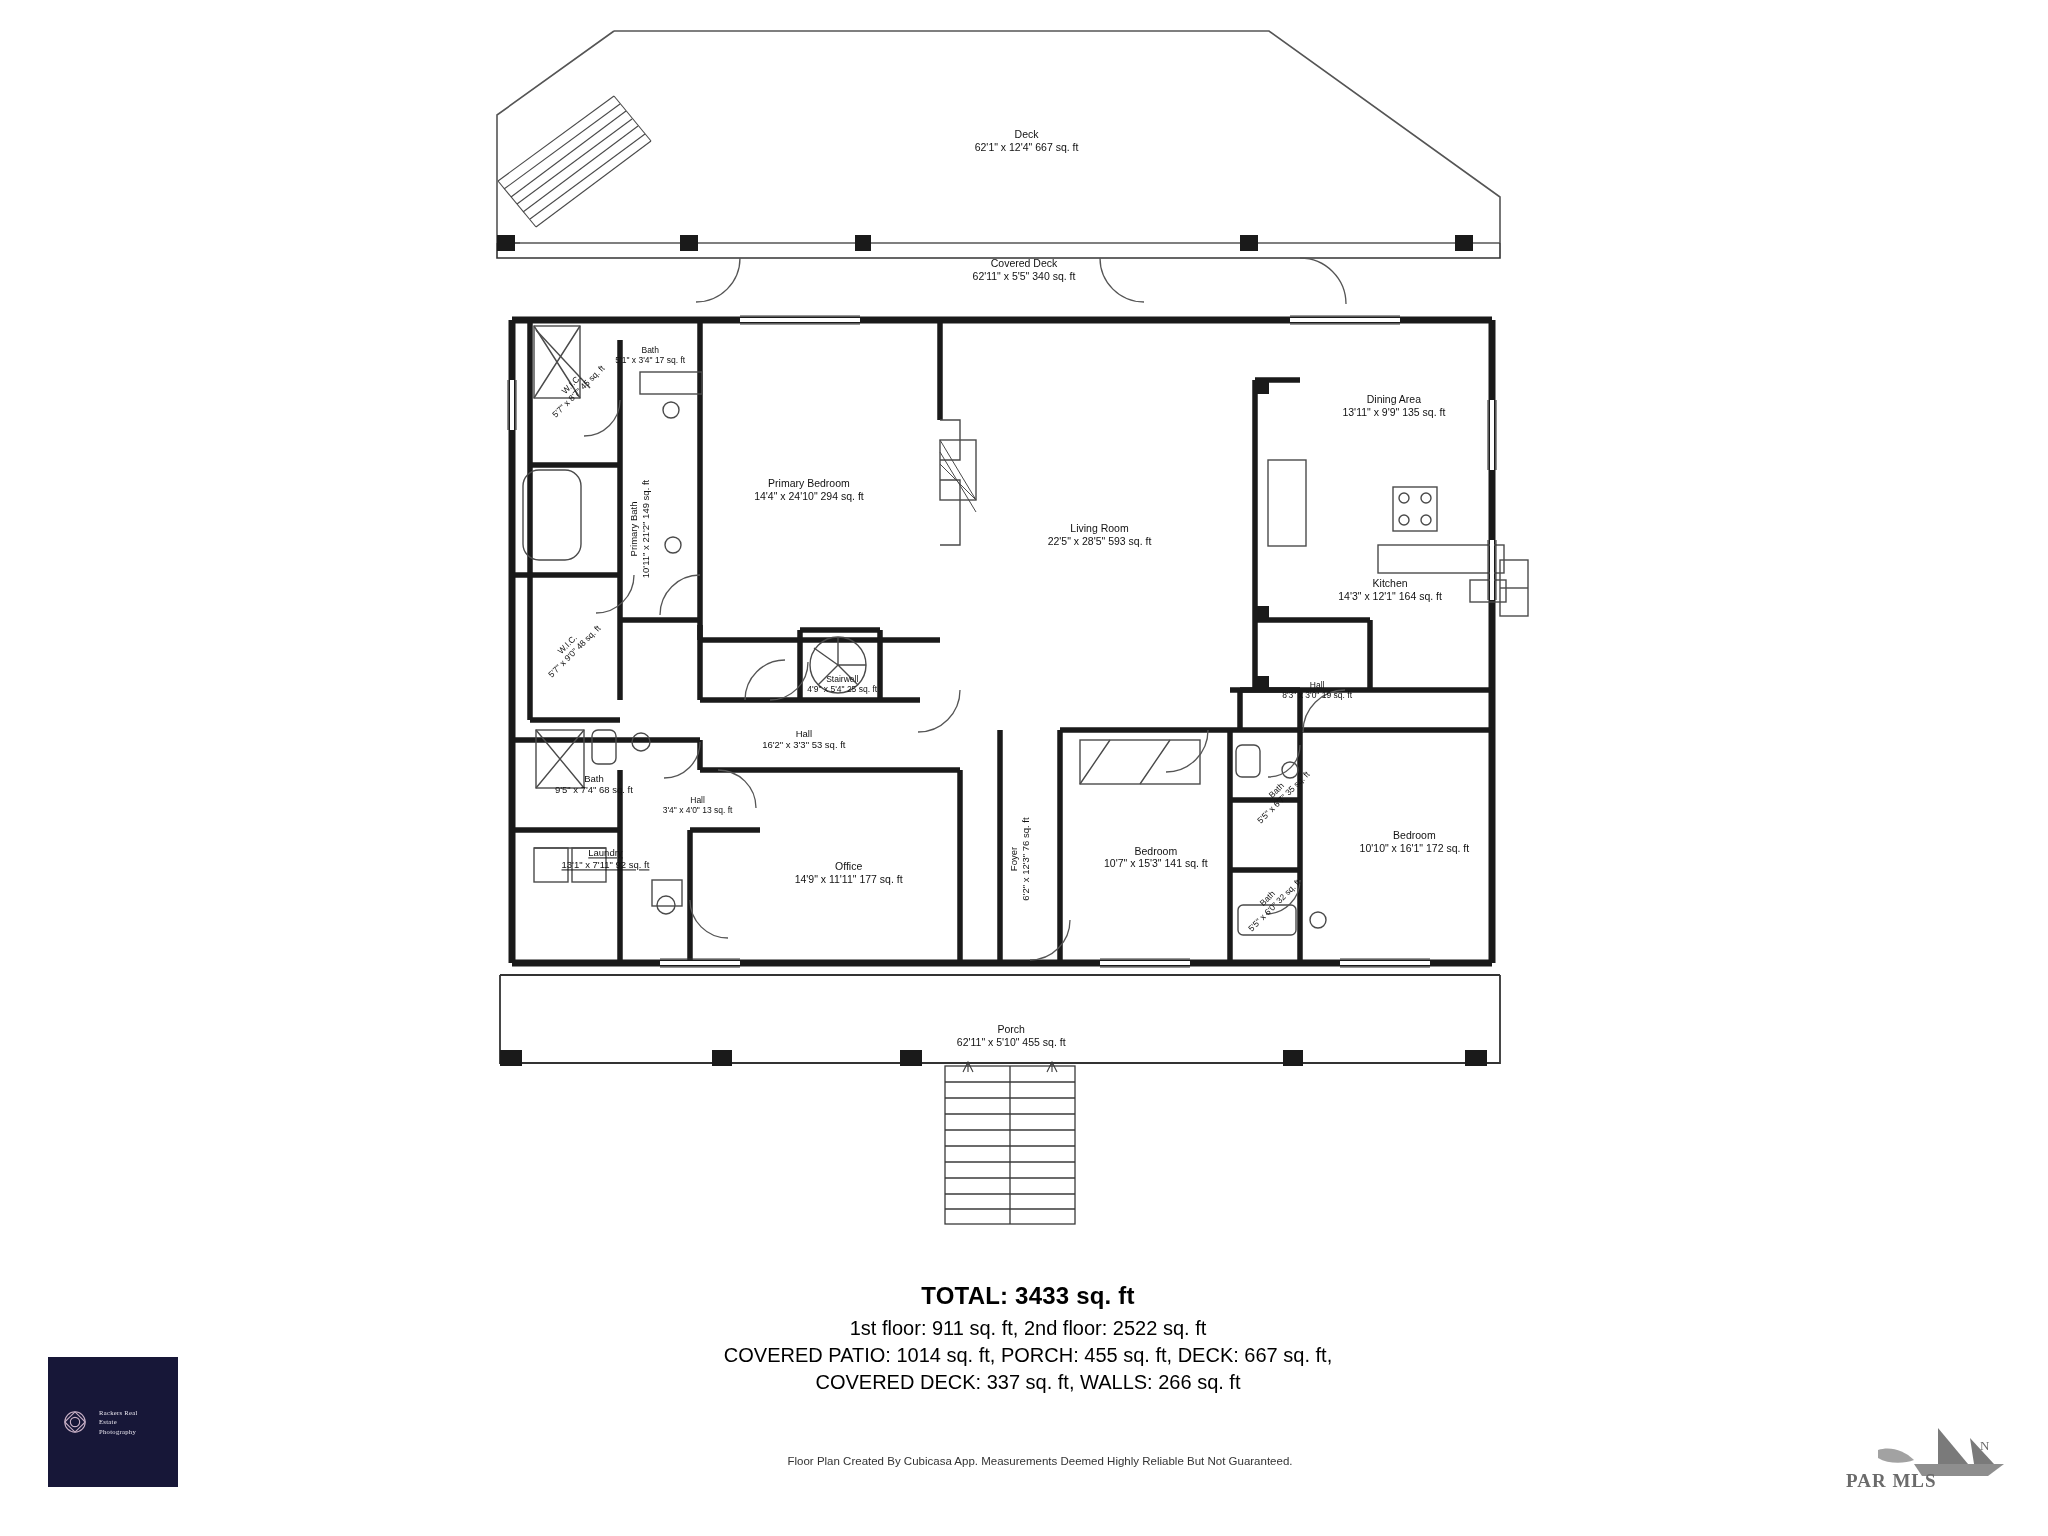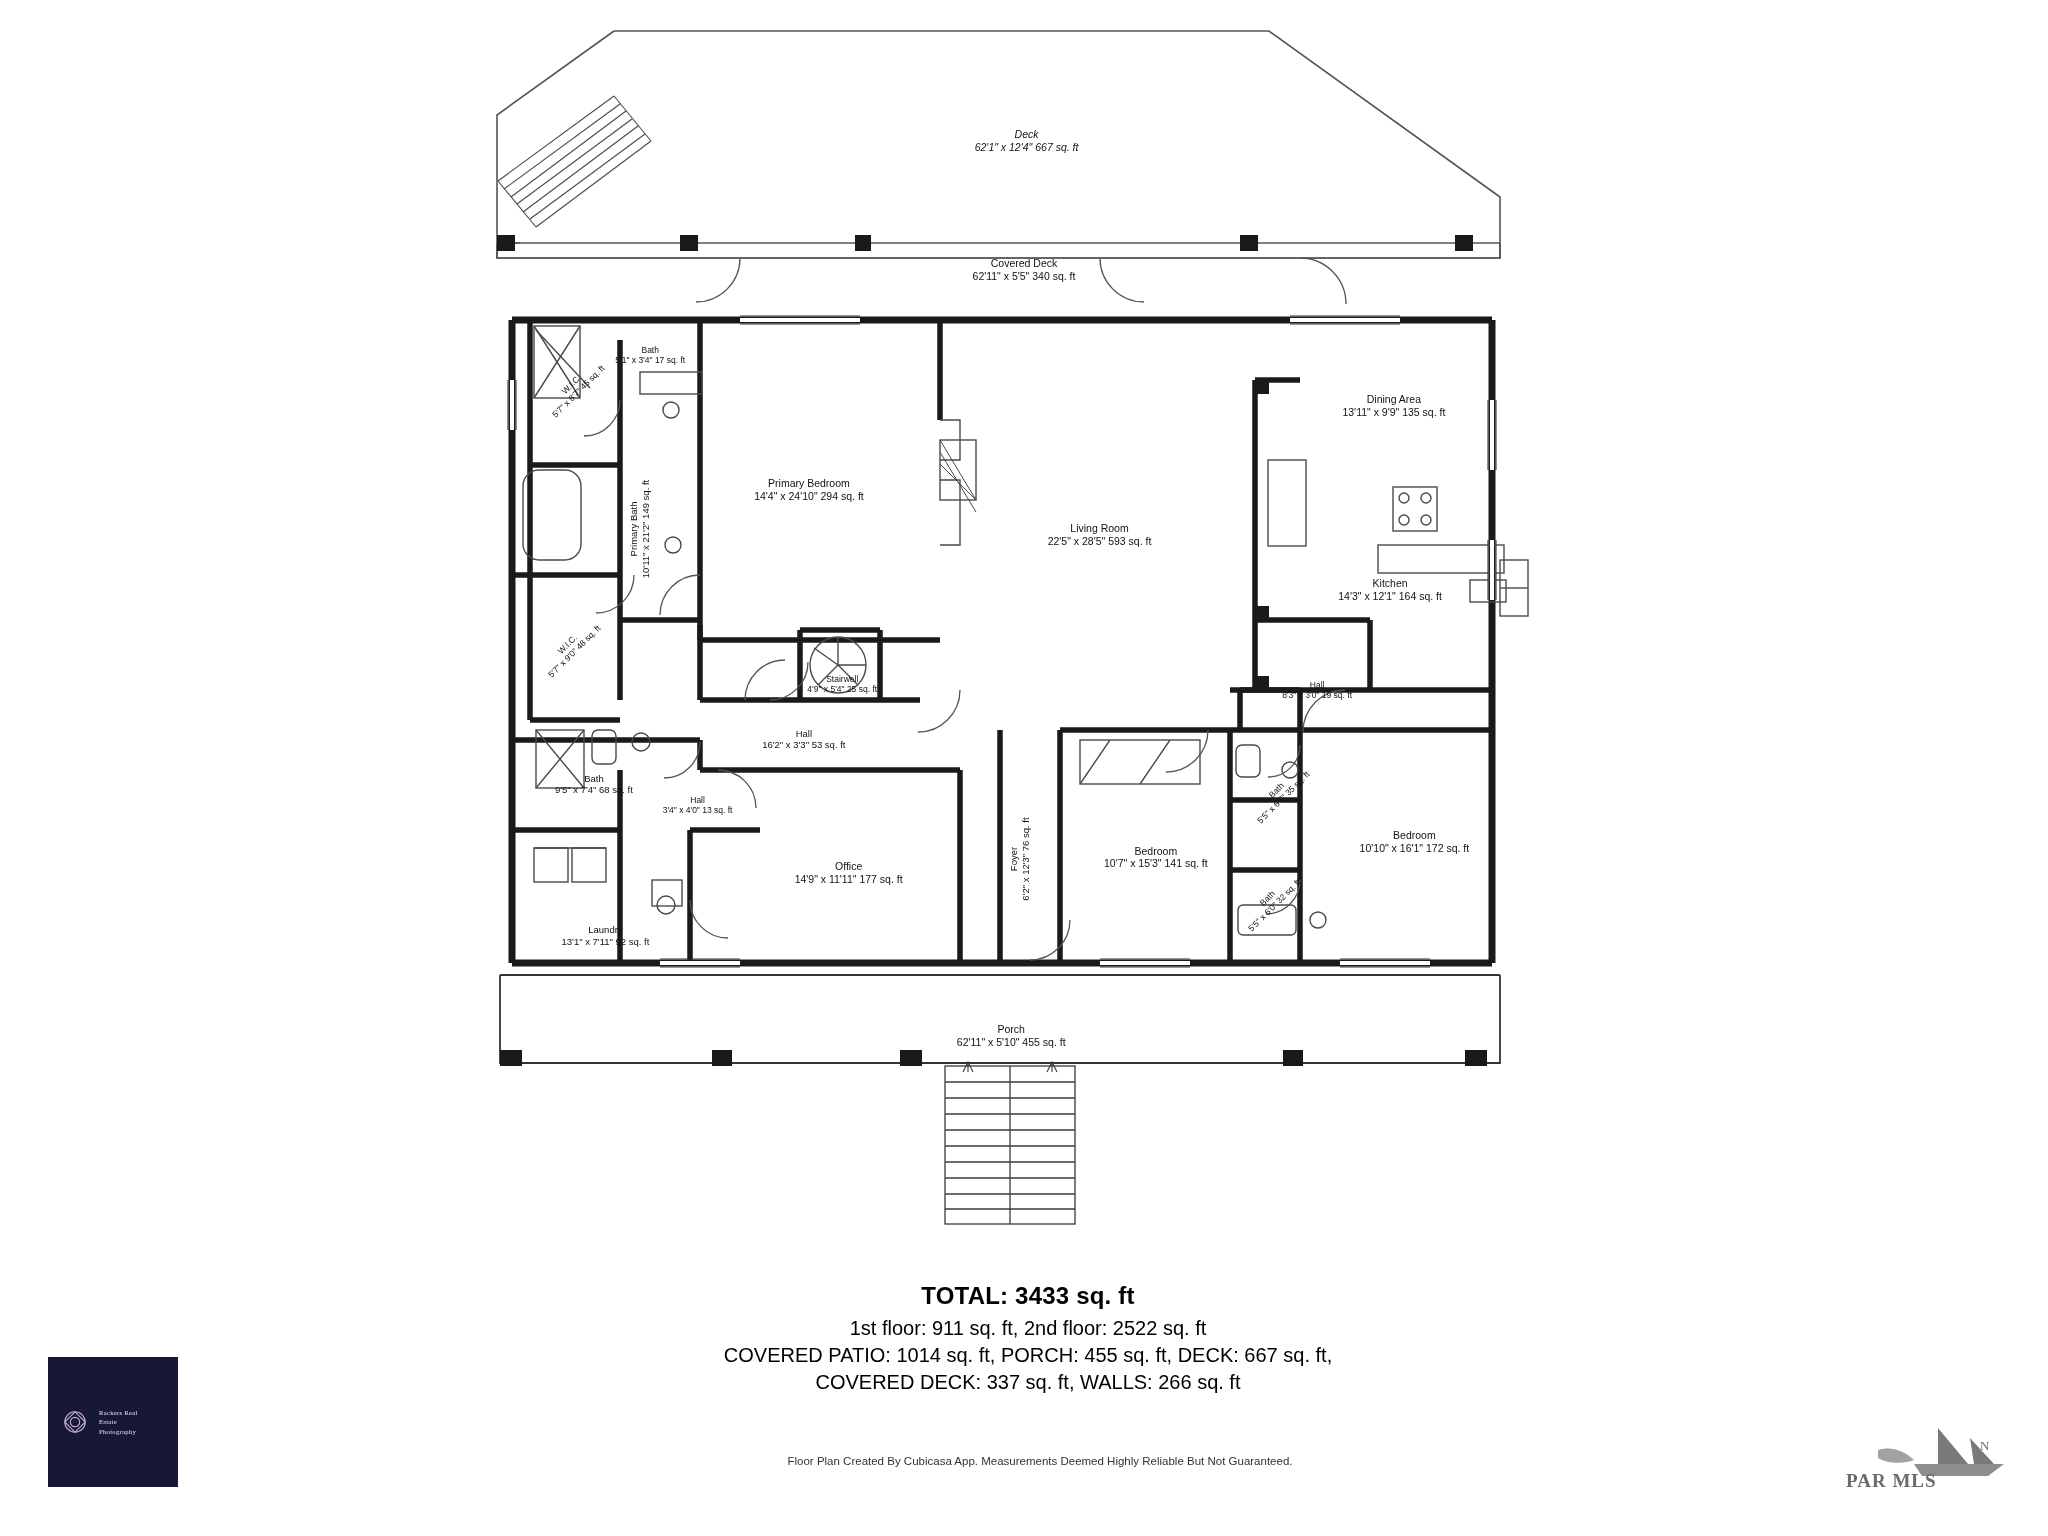--- a/index.html
+++ b/index.html
@@ -332,21 +332,21 @@
       <path d="M1488,400 L1488,470 M1496,400 L1496,470"></path>
       <path d="M1488,540 L1488,600 M1496,540 L1496,600"></path>
       <path d="M1100,959 L1190,959 M1100,967 L1190,967"></path>
       <path d="M1340,959 L1430,959 M1340,967 L1430,967"></path>
       <path d="M660,959 L740,959 M660,967 L740,967"></path>
     </g>
   </g>
 </svg>
 
 <div id="room-labels">
-    <div class="lbl s10" style="left: 1026.56px; top: 140.8px; font-style: italic;">
+    <div class="lbl s10" style="left: 1026.56px; top: 140.8px;">
       <span class="n">Deck</span>
       <span class="d">62'1" x 12'4" 667 sq. ft</span>
     </div>
     <div class="lbl s10" style="left: 1024px; top: 270.08px;">
       <span class="n">Covered Deck</span>
       <span class="d">62'11" x 5'5" 340 sq. ft</span>
     </div>
     <div class="lbl s8" style="left: 650.24px; top: 354.56px;">
       <span class="n">Bath</span>
       <span class="d">5'1" x 3'4" 17 sq. ft</span>
@@ -412,21 +412,21 @@
       <span class="d">10'7" x 15'3" 141 sq. ft</span>
     </div>
     <div class="lbl s10" style="left: 848.64px; top: 872.96px;">
       <span class="n">Office</span>
       <span class="d">14'9" x 11'11" 177 sq. ft</span>
     </div>
     <div class="lbl s9 rot90" style="left: 1020.16px; top: 858.88px;">
       <span class="n">Foyer</span>
       <span class="d">6'2" x 12'3" 76 sq. ft</span>
     </div>
-    <div class="lbl s9" style="left: 605.44px; top: 936px;">
+    <div class="lbl s9" style="left: 605.44px; top: 859px; text-decoration: underline;">
       <span class="n">Laundry</span>
       <span class="d">13'1" x 7'11" 92 sq. ft</span>
     </div>
     <div class="lbl s8 rot45" style="left: 1271.04px; top: 902.4px;">
       <span class="n">Bath</span>
       <span class="d">5'5" x 6'0" 32 sq. ft</span>
     </div>
     <div class="lbl s10" style="left: 1011.2px; top: 1016.32px; margin-top: 20px;">
       <span class="n">Porch</span>
       <span class="d">62'11" x 5'10" 455 sq. ft</span>

